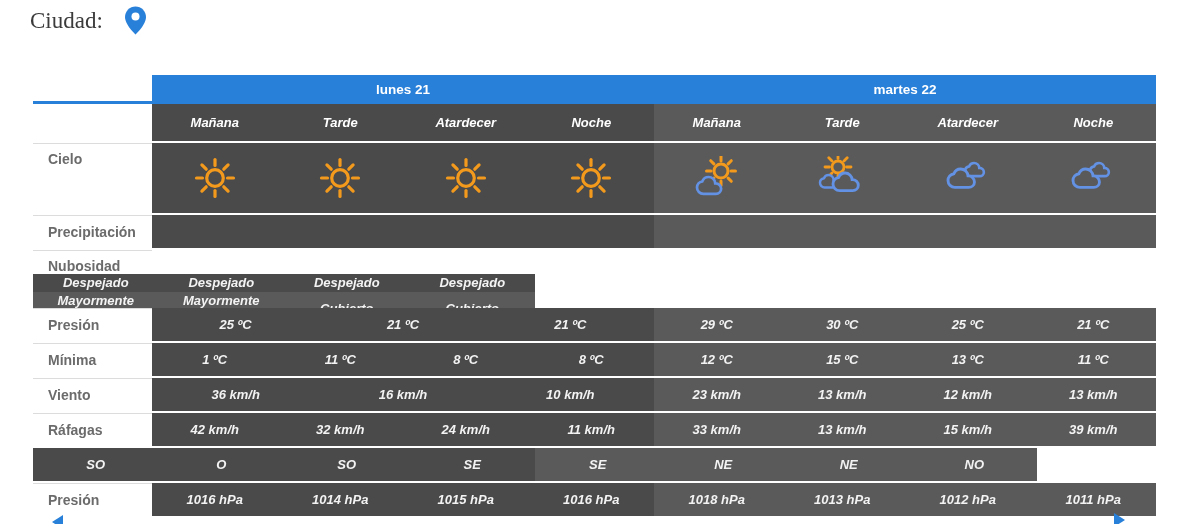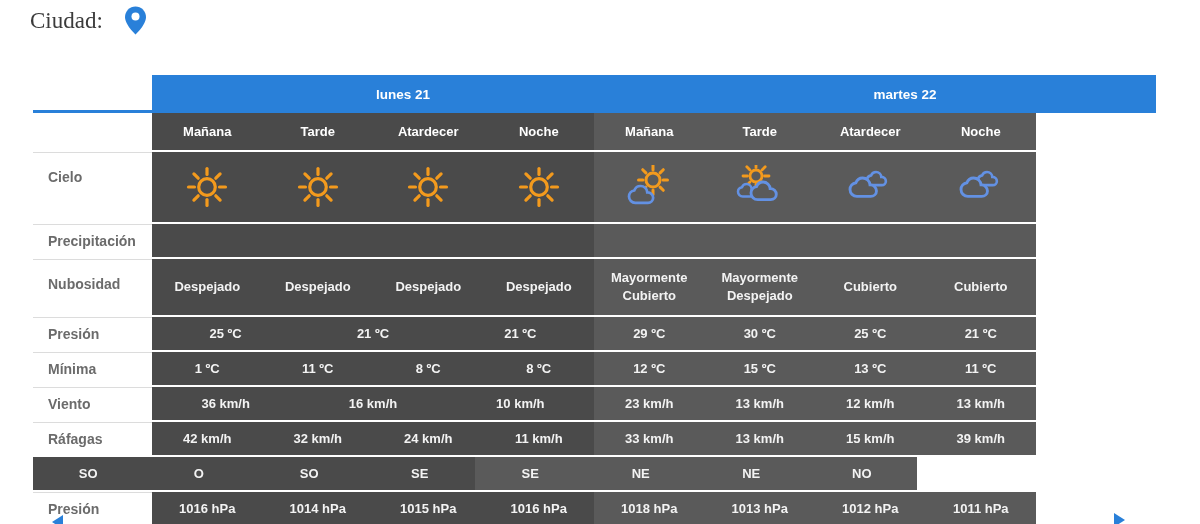--- a/index.html
+++ b/index.html
@@ -20,40 +20,40 @@
   .select .arrow{
     position:absolute;right:36px;top:13px;width:0;height:0;
     border-left:4.5px solid transparent;border-right:4.5px solid transparent;
     border-top:5px solid #8a8a8a;
   }
   .pin{margin-left:14px;cursor:pointer;display:flex;align-items:center;}
   
   .tbl{position:absolute;left:33px;top:75px;width:1123px;}
   .row{display:flex;}
   .gut{width:119px;background:#fff;box-sizing:border-box;}
-  .day{width:442px;display:flex;}
+  .day{width:502px;display:flex;font-style:italic;}
   .d0{background:#4a4a4a;}
   .d1{background:#5a5a5a;}
-  .hdr-day{height:38px;}
+  .hdr-day{height:29px;}
   .hdr-day .gut{border-bottom:3px solid #2980d9;}
   .dayhead{
     width:502px;background:#2980d9;color:#fff;display:flex;align-items:center;
     justify-content:center;font-weight:bold;font-size:13.5px;
   }
   .hdr-period{height:37px;}
   .phead{flex:1;display:flex;align-items:center;justify-content:center;
     color:#ffffff;font-weight:bold;font-size:13px;}
   .brow{margin-top:2px;}
   .brow .gut{border-top:1px solid #dcdcdc;}
   .h-cielo{height:70px;}
   .h-short{height:33px;}
-  .h-nub{height:56px;}
+  .h-nub{height:56px;flex-direction:column;}
   .lbl{font-weight:bold;font-size:14px;color:#6b6b6b;padding-left:15px;
     display:flex;align-items:center;}
-  .lbl.top{align-items:flex-start;padding-top:16px;}
+  .lbl.top{align-items:flex-start;padding-top:7px;}
   .cell{flex:1;display:flex;align-items:center;justify-content:center;text-align:center;
     color:#f3f3f3;font-weight:bold;font-size:13px;line-height:1.35;padding:0 8px;}
   .cell.icon{padding:0;}
   .cell svg{display:block;}
   
   .nav-prev{position:absolute;left:52px;top:515px;width:0;height:0;cursor:pointer;
     border-top:7px solid transparent;border-bottom:7px solid transparent;
     border-right:11px solid #2980d9;}
   .nav-next{position:absolute;left:1114px;top:513px;width:0;height:0;cursor:pointer;
     border-top:7px solid transparent;border-bottom:7px solid transparent;

